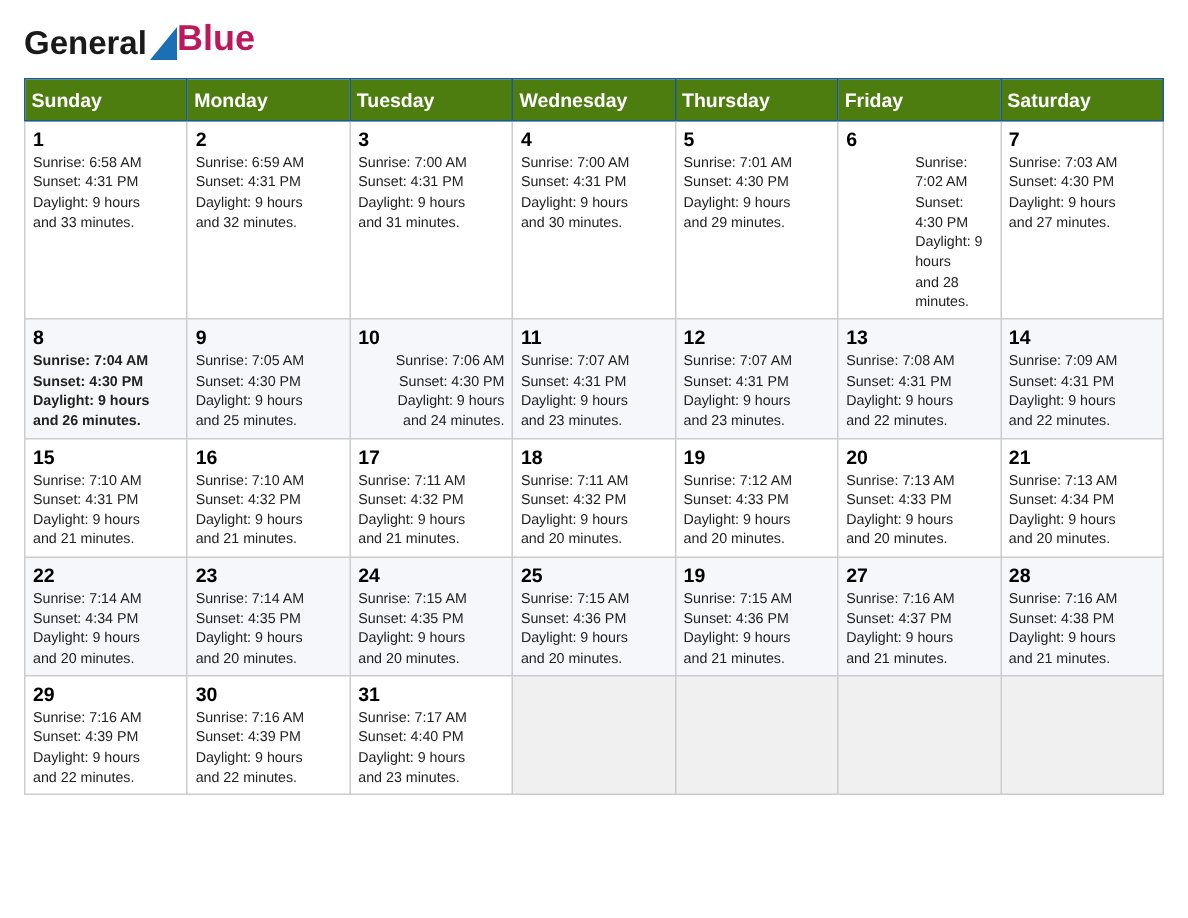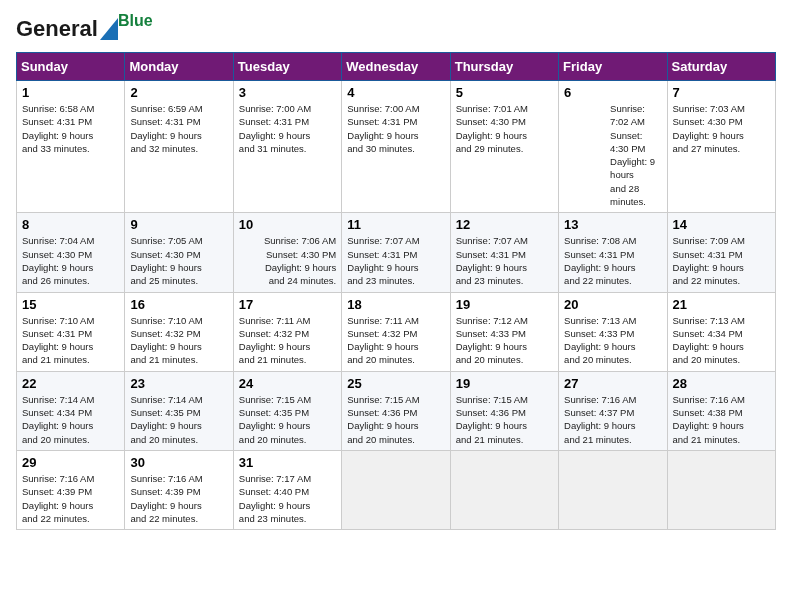--- a/index.html
+++ b/index.html
@@ -32,21 +32,21 @@
     .location-title {
       font-size: 15px;
       color: #333;
     }
     .calendar {
       width: 100%;
       border-collapse: collapse;
       border: 1px solid #ccc;
     }
     .calendar th {
-      background-color: #701a75;
+      background-color: #4d7c0f;
       color: #fff;
       font-size: 13px;
       font-weight: bold;
       padding: 6px 4px;
       text-align: left;
       border: 1px solid #1a5a9a;
     }
     .calendar td {
       vertical-align: top;
       border: 1px solid #ccc;
@@ -78,21 +78,21 @@
 <body>
 
 <div class="header-area">
   <div class="logo">
     <div style="display:flex;align-items:center;gap:2px;">
       <span style="font-size:22px;font-weight:bold;color:#1a1a1a;">General</span>
       <svg width="18" height="22" viewBox="0 0 18 22">
         <polygon points="0,22 18,0 18,22" fill="#1a6fb5"></polygon>
       </svg>
     </div>
-    <span style="font-size:16px;font-weight:bold;color:#15803d;margin-top:-4px;">Blue</span>
+    <span style="font-size:24px;font-weight:bold;color:#be185d;margin-top:-4px;">Blue</span>
   </div>
   <div class="title-area">
     <div class="month-title"></div>
     <div class="location-title"></div>
   </div>
 </div>
 
 <table class="calendar">
   <thead>
     <tr>
@@ -153,21 +153,21 @@
           <span class="day-num">7</span>
           <div class="day-info" style="white-space: pre-line;">Sunrise: 7:03 AM
 Sunset: 4:30 PM
 Daylight: 9 hours
 and 27 minutes.</div>
         </td>
       </tr>
       <tr>
         <td>
           <span class="day-num">8</span>
-          <div class="day-info" style="white-space: pre-line;">Sunrise: 7:04 AM
+          <div class="day-info" style="white-space: pre-line; font-weight: bold;">Sunrise: 7:04 AM
 Sunset: 4:30 PM
 Daylight: 9 hours
 and 26 minutes.</div>
         </td>
         <td>
           <span class="day-num">9</span>
           <div class="day-info" style="white-space: pre-line;">Sunrise: 7:05 AM
 Sunset: 4:30 PM
 Daylight: 9 hours
 and 25 minutes.</div>

